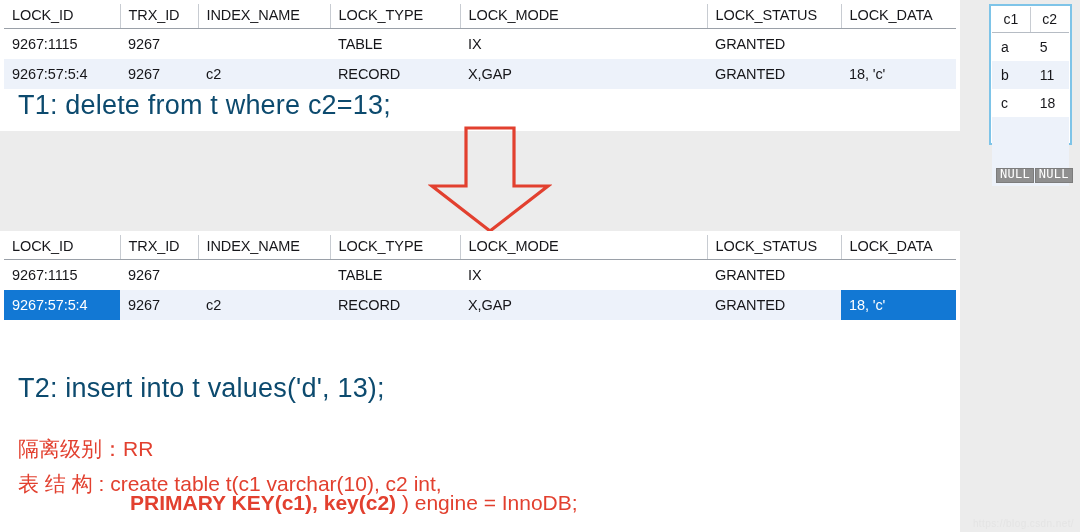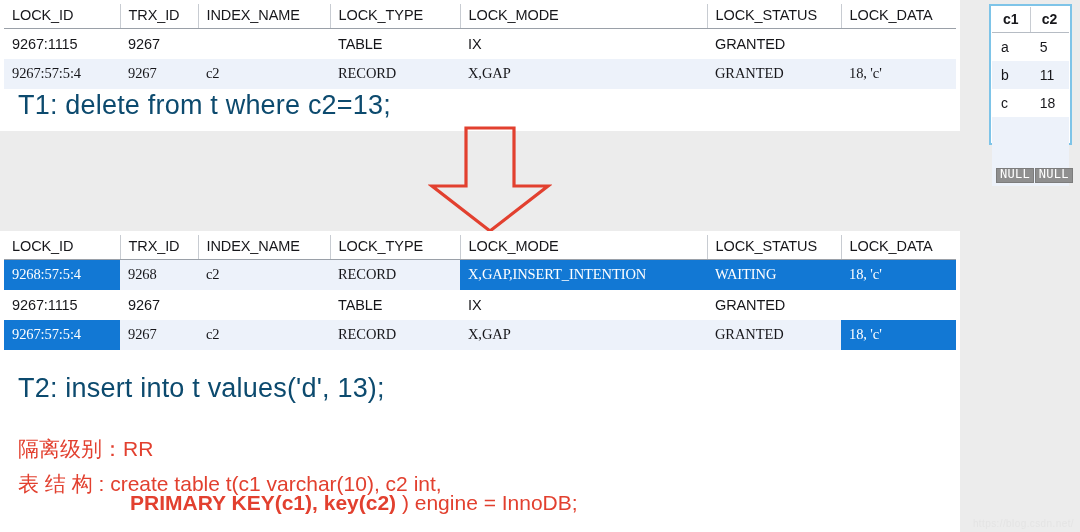--- a/index.html
+++ b/index.html
@@ -63,21 +63,21 @@
   .lock-table tbody td {
     padding: 2px 0 3px 8px;
     height: 25px;
     white-space: nowrap;
     overflow: hidden;
     vertical-align: middle;
     letter-spacing: -0.1px;
   }
   .lock-table tbody tr.alt td { background: #eaf0f8; }
   .lock-table tbody tr td { background: #ffffff; }
-  .lock-table tbody tr.alt td { background: #edf2fa; font-family: Liberation Serif, serif; }
+  .lock-table tbody tr.alt td { background: #edf2fa; }
 
   td.sel {
     background: #1278d4 !important;
     color: #ffffff;
   }
 
   .nullbadge {
     display: inline-block;
     background: #8f8f8f;
     color: #ffffff;
@@ -137,21 +137,21 @@
     padding: 1px;
   }
   #mini-grid table {
     width: 100%;
     border-collapse: collapse;
     table-layout: fixed;
     font-size: 14px;
     color: #17171b;
   }
   #mini-grid th {
-    font-weight: bold;
+    font-weight: normal;
     text-align: center;
     padding: 4px 0 5px 0;
     border-right: 1px solid #c8ccd2;
     border-bottom: 1px solid #b6bcc4;
     background: #ffffff;
   }
   #mini-grid th:last-child { border-right: none; }
   #mini-grid td {
     padding: 3px 0 3px 9px;
     height: 22px;
@@ -248,29 +248,20 @@
       <th>LOCK_ID</th>
       <th>TRX_ID</th>
       <th>INDEX_NAME</th>
       <th>LOCK_TYPE</th>
       <th>LOCK_MODE</th>
       <th>LOCK_STATUS</th>
       <th>LOCK_DATA</th>
     </tr>
   </thead>
   <tbody>
-    <tr class="alt">
-      <td class="sel">9268:57:5:4</td>
-      <td>9268</td>
-      <td>c2</td>
-      <td>RECORD</td>
-      <td class="sel">X,GAP,INSERT_INTENTION</td>
-      <td class="sel">WAITING</td>
-      <td class="sel">18, 'c'</td>
-    </tr>
     <tr>
       <td>9267:1115</td>
       <td>9267</td>
       <td>
           <span class="nullwrap"><span class="nullbadge">NULL</span></span>
         </td>
       <td>TABLE</td>
       <td>IX</td>
       <td>GRANTED</td>
       <td>

